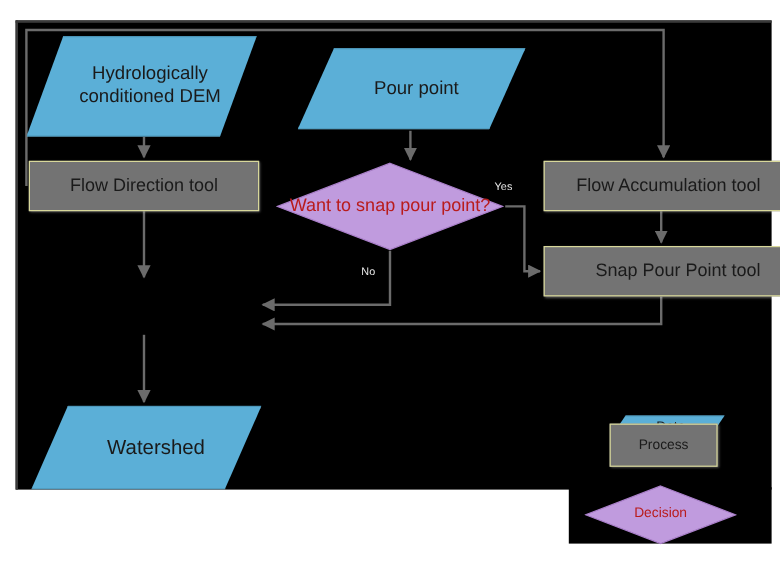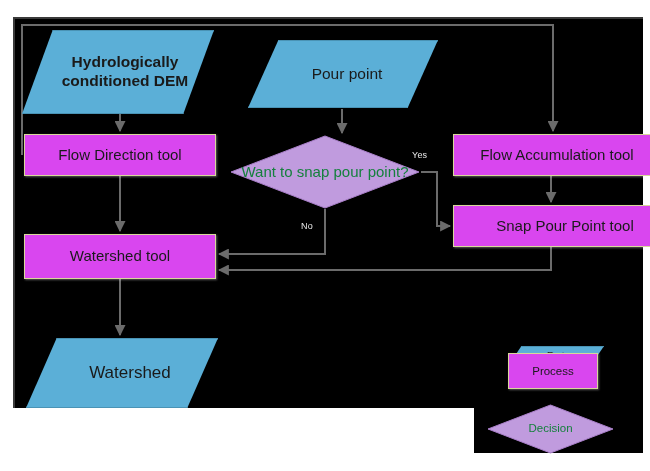--- a/index.html
+++ b/index.html
@@ -59,21 +59,21 @@
 
   
   .data-shape {
     background: #5BAFD7;
     border: 1px solid #4a93b5;
     box-shadow: 1px 1px 2px rgba(255,255,255,0.35);
   }
 
   
   .process-shape {
-    background: #d946ef;
+    background: #737373;
     border: 1px solid #d8d89a;
     box-shadow: 1px 1px 2px rgba(255,255,255,0.35);
   }
 
   
   .decision-wrap {
     position: absolute;
   }
   .decision-wrap svg {
     position: absolute;
@@ -81,21 +81,21 @@
     top: 0;
   }
   .decision-label {
     position: absolute;
     left: 0; top: 0;
     width: 100%; height: 100%;
     display: flex;
     align-items: center;
     justify-content: center;
     text-align: right;
-    color: #15803d;
+    color: #b91c1c;
     line-height: 1.2;
   }
 
   .edge-label {
     position: absolute;
     color: #e8e8e8;
     font-size: 9px;
     letter-spacing: .2px;
     text-shadow: 0 0 1px #000;
   }
@@ -150,43 +150,40 @@
       <path d="M 22 155 L 22 25 L 553 25 L 553 131"></path>
 
       <path d="M 421 172 L 437 172 L 437 226 L 450 226"></path>
 
       <path d="M 325 209 L 325 254 L 219 254"></path>
 
       <path d="M 551 247 L 551 270 L 219 270"></path>
     </g>
   </svg>
 
-  <div class="node data-shape" id="n-dem" style="clip-path: polygon(16% 0, 100% 0, 84% 100%, 0 100%); font-weight: bold;">
+  <div class="node data-shape" id="n-dem" style="clip-path: polygon(16% 0, 100% 0, 84% 100%, 0 100%);">
     <span>Hydrologically conditioned DEM</span>
   </div>
 
   <div class="node data-shape" id="n-pourpt" style="clip-path: polygon(16% 0, 100% 0, 84% 100%, 0 100%);">
     <span>Pour point</span>
   </div>
 
   <div class="node process-shape" id="n-flowdir">
     <span>Flow Direction tool</span>
   </div>
 
   <div class="node process-shape" id="n-flowacc">
     <span>Flow Accumulation tool</span>
   </div>
 
   <div class="node process-shape" id="n-snap">
     <span>Snap Pour Point tool</span>
   </div>
 
-  <div class="node process-shape" id="n-wstool">
-    <span>Watershed tool</span>
-  </div>
 
   <div class="node data-shape" id="n-watershed" style="clip-path: polygon(16% 0, 100% 0, 84% 100%, 0 100%);">
     <span>Watershed</span>
   </div>
 
   <div class="decision-wrap" id="n-decision">
     <svg width="190" height="74" viewBox="0 0 190 74">
       <polygon points="95,1 189,37 95,73 1,37" fill="#C09BDE" stroke="#a97fc9" stroke-width="1"></polygon>
     </svg>
     <div class="decision-label">Want to snap pour point?</div>

